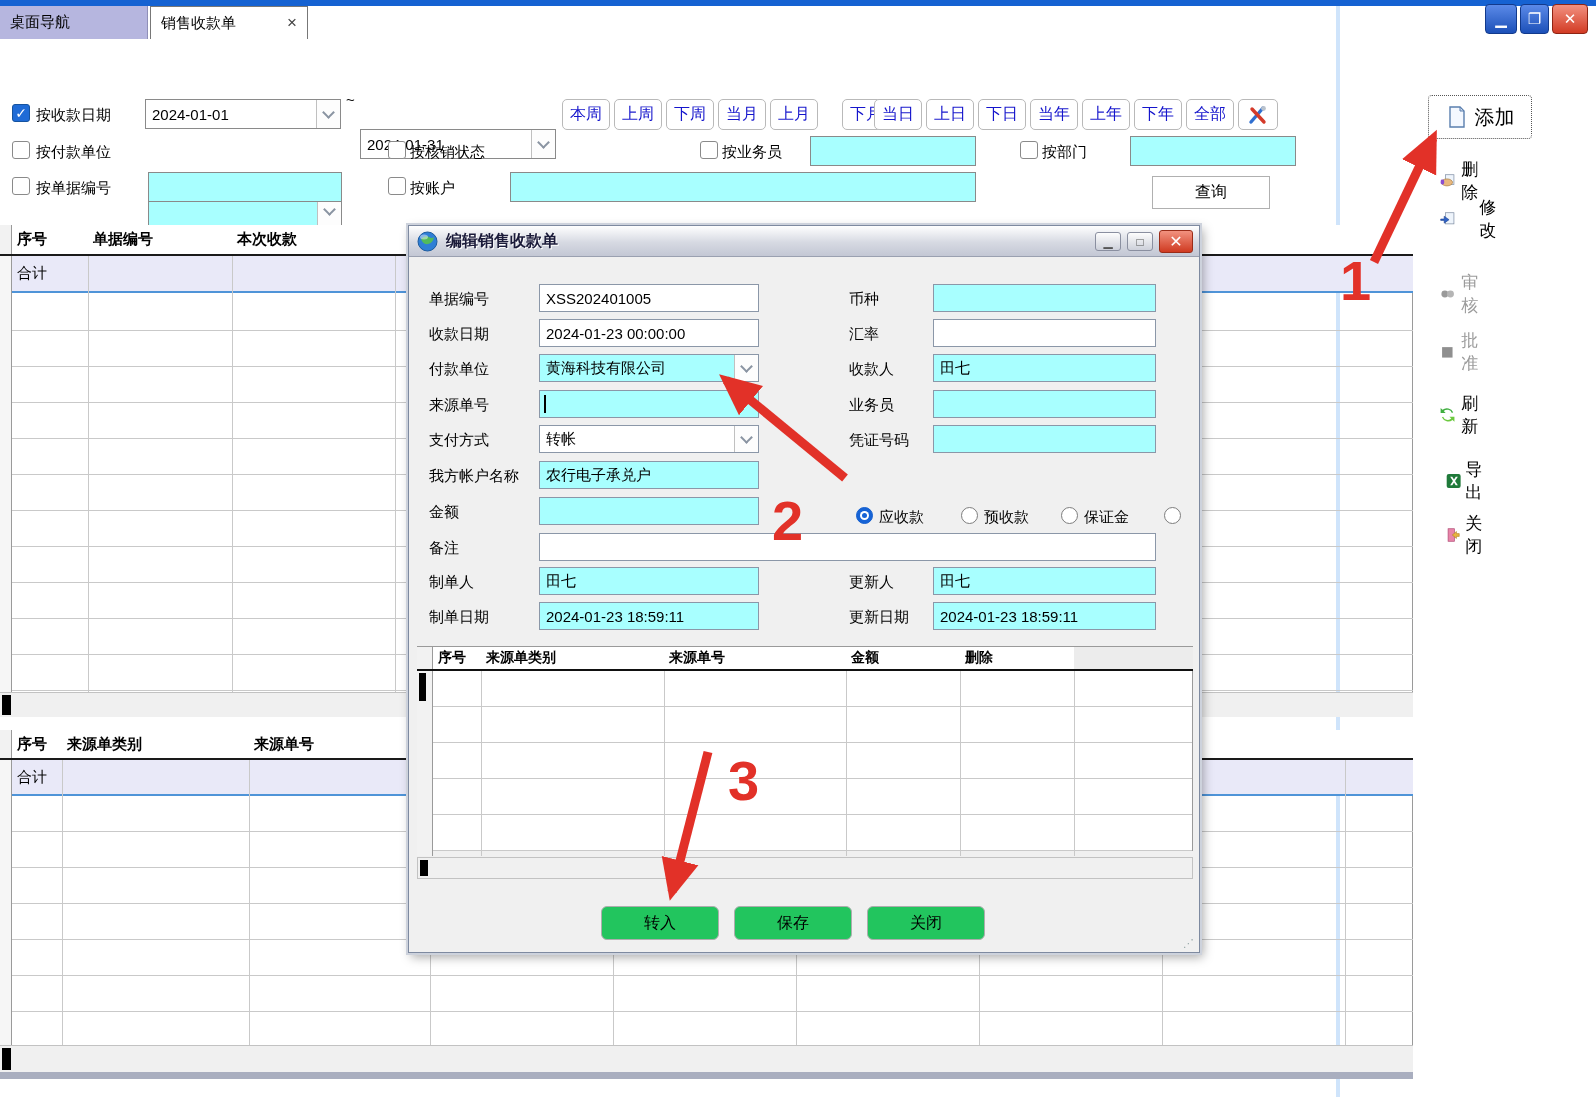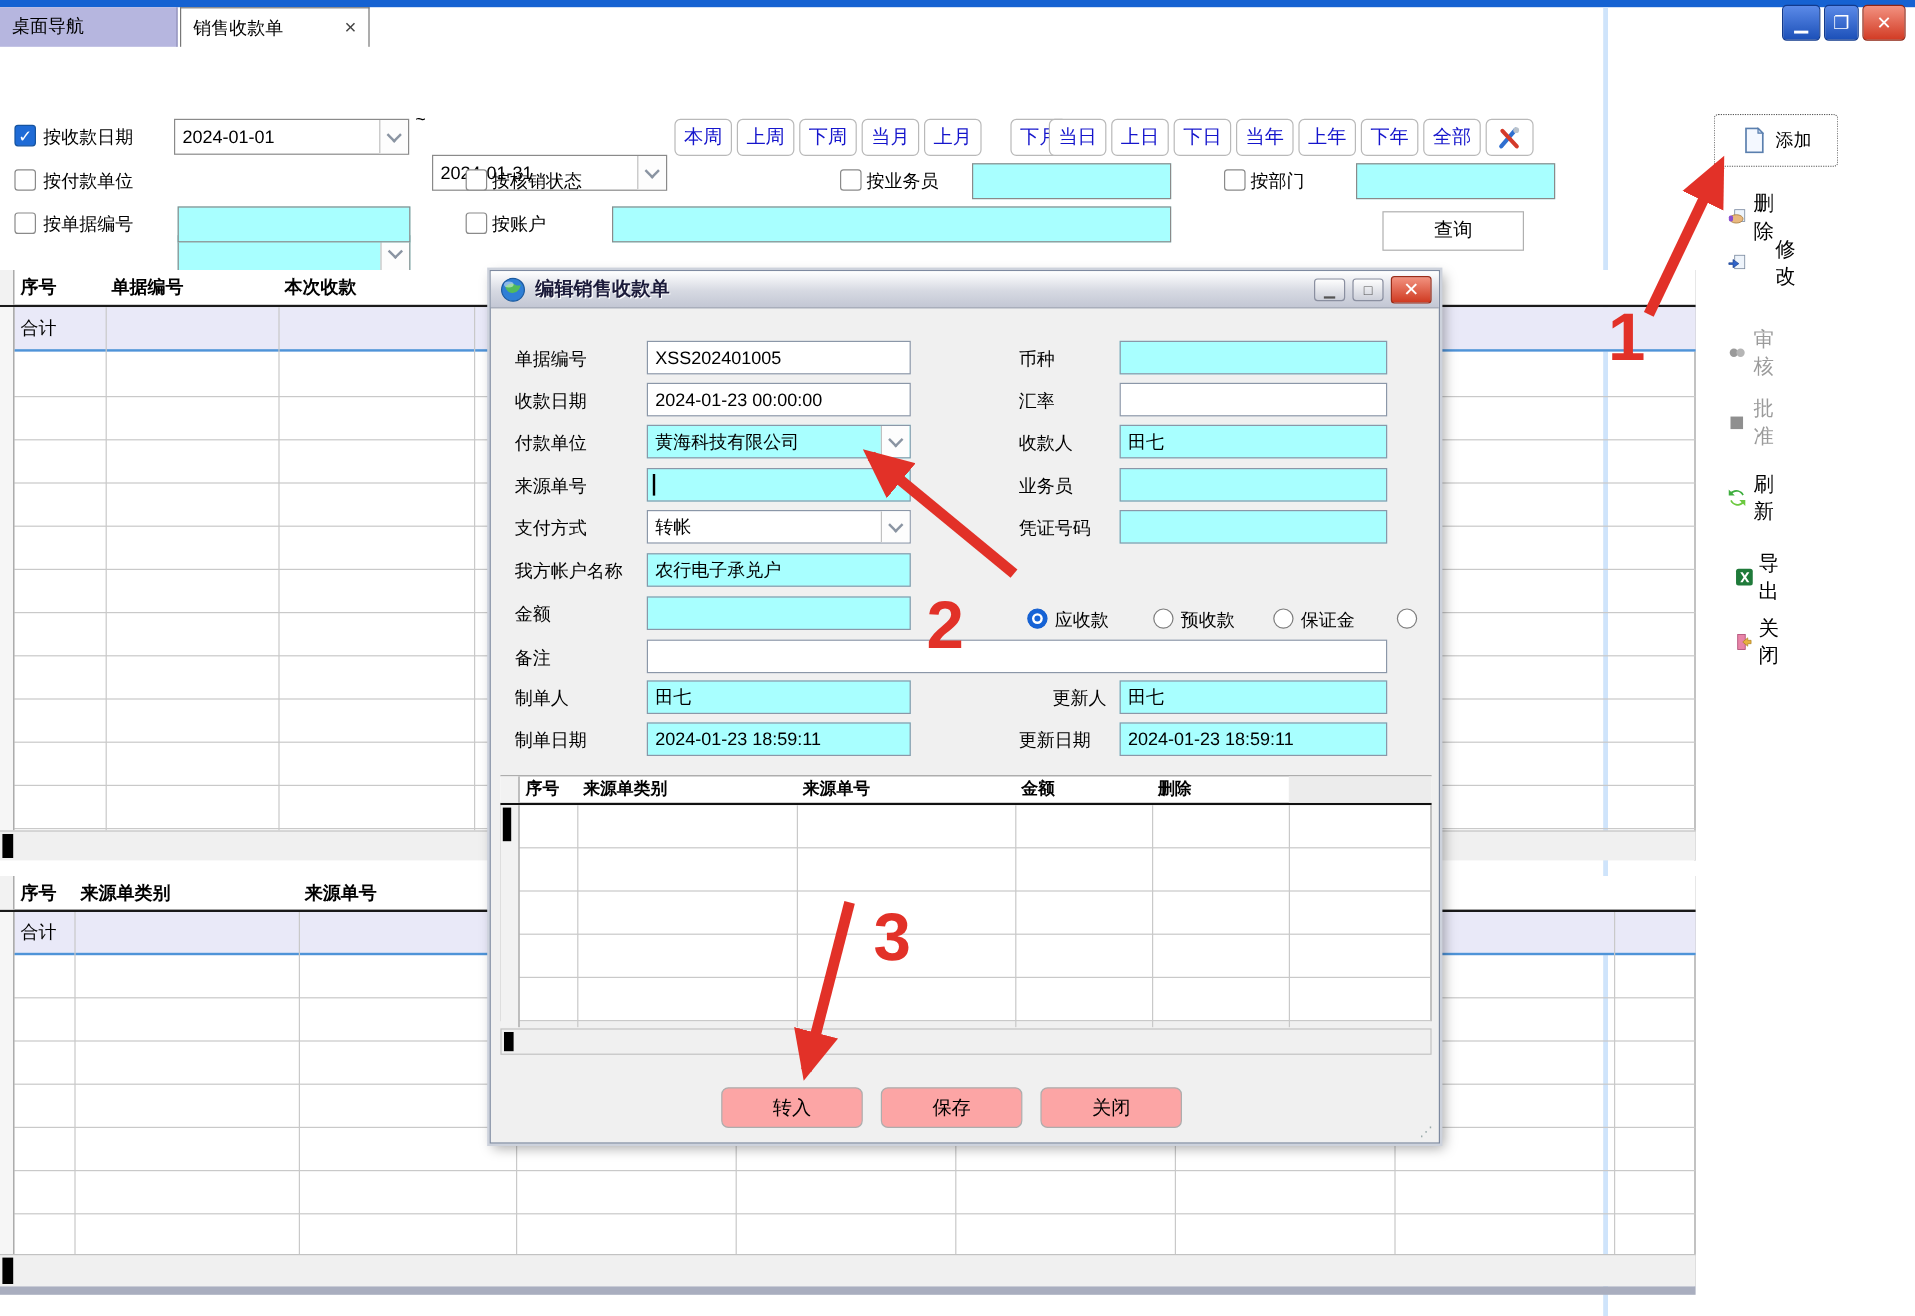--- a/index.html
+++ b/index.html
@@ -59,21 +59,21 @@
   .dlabel { position:absolute; font-size:15px; color:#000; white-space:nowrap; }
   .dfield { position:absolute; height:28px; border:1px solid #8b97a8; background:#fff; font-size:15px;
             display:flex; align-items:center; padding-left:6px; white-space:nowrap; overflow:hidden; }
   .dfield.cyan { background:#a8ffff; }
   .radio { position:absolute; width:17px; height:17px; border:1px solid #7d7d7d; border-radius:50%; background:#fff; }
   .radio.sel { border-color:#1560d0; background:#1663d6; display:flex; align-items:center; justify-content:center; }
   .radio.sel::before { content:""; width:9px; height:9px; border-radius:50%; background:#fff; display:block; }
   .radio.sel::after { content:""; position:absolute; width:5px; height:5px; border-radius:50%; background:#1663d6; }
   .rlabel { position:absolute; font-size:15px; }
   .dgrid-head { position:absolute; background:#fff; border-bottom:2px solid #111; border-top:1px solid #9a9a9a; font-size:14px; font-weight:bold; }
-  .dlg-action { position:absolute; width:118px; height:34px; background:#fca5a5; border:1px solid #adadad; border-radius:6px;
+  .dlg-action { position:absolute; width:118px; height:34px; background:#22c55e; border:1px solid #adadad; border-radius:6px;
                 font-size:16px; display:flex; align-items:center; justify-content:center; }
   .cursorbar { position:absolute; width:2px; height:18px; background:#000; }
   .grip { position:absolute; right:4px; bottom:3px; width:12px; height:12px; color:#9aa; font-size:11px; }
 
   
   svg.anno { position:absolute; left:0; top:0; z-index:30; pointer-events:none; }
   .anno-num { font-size:56px; font-weight:bold; fill:#e23128; font-family:"Liberation Sans",sans-serif; }
 
   .icon16 { width:22px; height:22px; display:inline-block; }
 </style>
@@ -166,21 +166,21 @@
   <div class="abs cb" style="left:388px;top:177px;"></div>
   <div class="abs flabel" style="left:410px;top:178px;">按账户</div>
   <div class="abs field cyan" style="left:510px;top:172px;width:466px;height:30px;"></div>
   <div class="abs querybtn" style="left:1152px;top:176px;width:118px;height:33px;">查询</div>
 
   <div class="abs" style="left:1428px;top:95px;width:104px;height:44px;border:1px dotted #555;border-radius:4px;background:#fff;display:flex;align-items:center;justify-content:center;gap:7px;">
     <svg class="icon16" viewBox="0 0 22 22">
       <path d="M4 1 h10 l4 4 v16 h-14 z" fill="#f4f8ff" stroke="#5a7fae" stroke-width="1.4"></path>
       <path d="M14 1 l4 4 h-4 z" fill="#c9d9ee" stroke="#5a7fae" stroke-width="1"></path>
     </svg>
-    <span style="font-size:15px;text-align:right;">添加</span>
+    <span style="font-size:20px;text-align:right;">添加</span>
   </div>
   <div class="abs" style="left:1440px;top:158px;display:flex;align-items:center;gap:6px;">
     <svg class="icon16" viewBox="0 0 22 22">
       <rect x="8" y="2" width="12" height="14" fill="#eef4fb" stroke="#7b8aa0"></rect>
       <ellipse cx="10" cy="13" rx="8" ry="5" fill="#e9b87e" stroke="#a87c3f"></ellipse>
       <rect x="1" y="9" width="5" height="7" rx="2" fill="#8a4fd0"></rect>
     </svg>
     <span style="font-size:17px;">删除</span>
   </div>
   <div class="abs" style="left:1440px;top:196px;display:flex;align-items:center;gap:24px;">
@@ -353,21 +353,21 @@
     <div class="dfield cyan" style="left:524px;top:199px;width:223px;"></div>
 
     <div class="radio sel" style="left:447px;top:281px;"></div>
     <div class="rlabel" style="left:470px;top:282px;">应收款</div>
     <div class="radio" style="left:552px;top:281px;"></div>
     <div class="rlabel" style="left:575px;top:282px;">预收款</div>
     <div class="radio" style="left:652px;top:281px;"></div>
     <div class="rlabel" style="left:675px;top:282px;">保证金</div>
     <div class="radio" style="left:755px;top:281px;"></div>
 
-    <div class="dlabel" style="left:440px;top:347px;margin-left:28px;">更新人</div>
+    <div class="dlabel" style="left:440px;top:347px;">更新人</div>
     <div class="dfield cyan" style="left:524px;top:341px;width:223px;">田七</div>
     <div class="dlabel" style="left:440px;top:382px;">更新日期</div>
     <div class="dfield cyan" style="left:524px;top:376px;width:223px;">2024-01-23 18:59:11</div>
 
     <div class="dgrid-head" style="left:8px;top:420px;width:776px;height:25px;">
       <div class="gh-cell rowhdr" style="left:0;width:16px;padding:0;"></div>
       <div class="gh-cell" style="left:16px;width:48px;">序号</div>
       <div class="gh-cell" style="left:64px;width:183px;">来源单类别</div>
       <div class="gh-cell" style="left:247px;width:182px;">来源单号</div>
       <div class="gh-cell" style="left:429px;width:114px;">金额</div>

